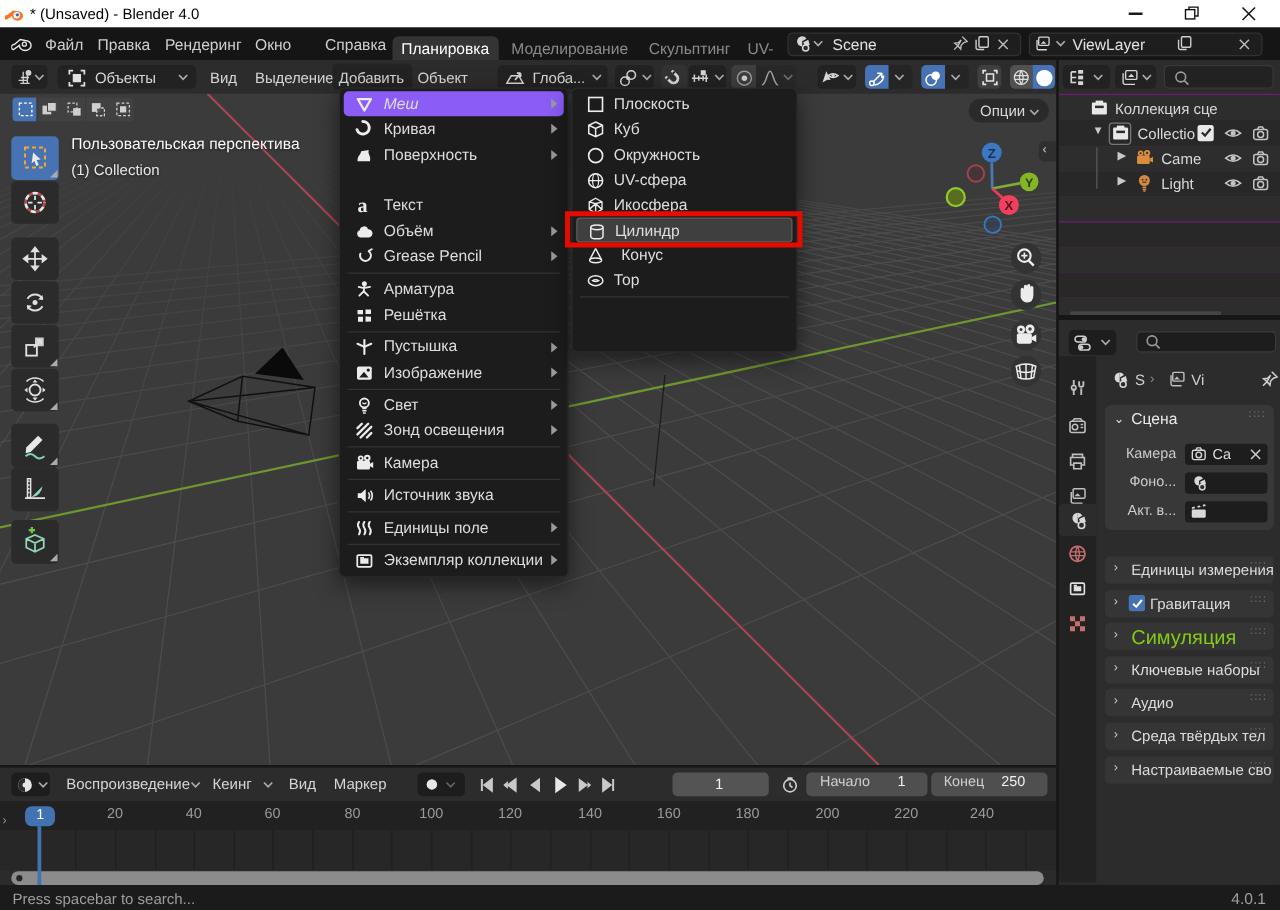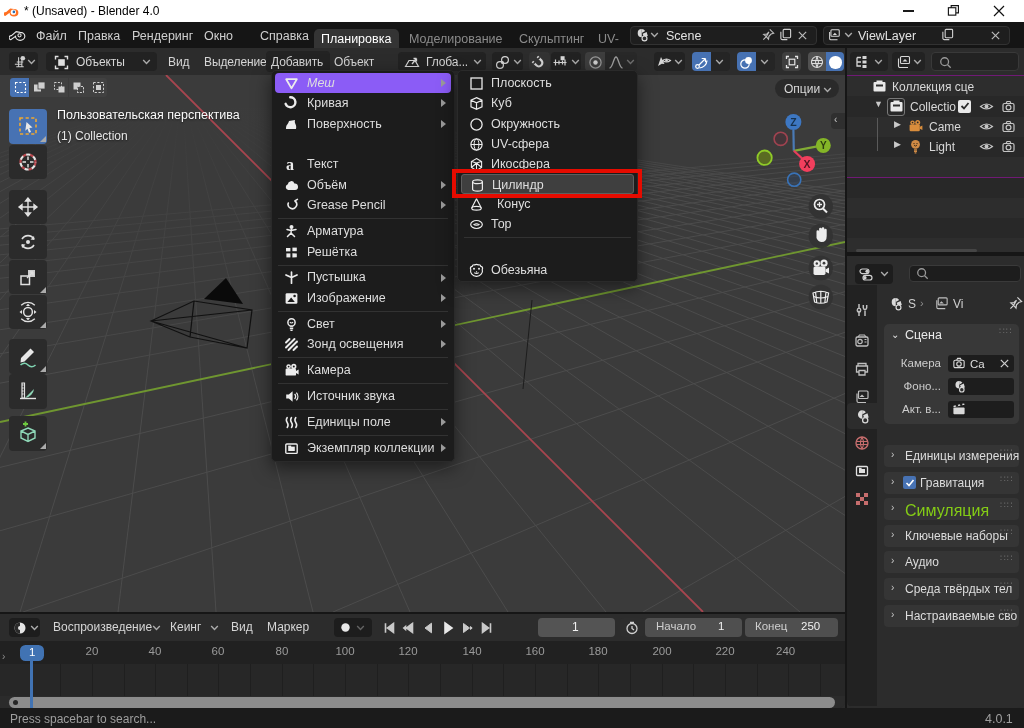--- a/index.html
+++ b/index.html
@@ -691,29 +691,20 @@
       </div>
 <div class="mi" style="top:143.0px;height:20.1px">
         <svg class="ic" style="left:8px" viewBox="0 0 15 15">
           <ellipse cx="7.5" cy="7.5" rx="5.8" ry="4" fill="none" stroke="#ececec" stroke-width="1.2"></ellipse>
           <path d="M4.5 7 a3.2 2 0 0 0 6 0" fill="none" stroke="#ececec" stroke-width="1.1"></path>
           <path d="M5.2 7.7 a2.5 1.5 0 0 1 4.6 0" fill="none" stroke="#ececec" stroke-width="1.1"></path>
         </svg>
         <span class="lbl" style="left:30px">Тор</span>
       </div>
 <div class="msep" style="top:165.9px"></div>
-<div class="mi" style="top:188.7px;height:20.1px">
-        <svg class="ic" style="left:8px" viewBox="0 0 15 15">
-          <path d="M3.2 3.4 A1.9 1.9 0 0 1 5.6 1.9 A4.6 4.6 0 0 1 9.4 1.9 A1.9 1.9 0 0 1 11.8 3.4 A1.8 1.8 0 0 1 13.3 6.2 A5.8 5.8 0 0 1 7.5 13.4 A5.8 5.8 0 0 1 1.7 6.2 A1.8 1.8 0 0 1 3.2 3.4 Z" fill="none" stroke="#ececec" stroke-width="1.2"></path>
-          <circle cx="5" cy="5.8" r="1" fill="#ececec"></circle>
-          <circle cx="10" cy="5.8" r="1" fill="#ececec"></circle>
-          <path d="M5.3 9.6 a2.8 2 0 0 0 4.4 0 M7.5 8.2 v1.2" fill="none" stroke="#ececec" stroke-width="1.1"></path>
-        </svg>
-        <span class="lbl" style="left:30px">Обезьяна</span>
-      </div>
 </div>
 <div class="abs" id="redbox" style="left:452px;top:169px;width:190px;height:29px;border:4px solid #e60b00"></div>
 
 <div class="abs" id="outliner">
 <div class="abs" style="left:0;top:1.0px;width:177px;height:20.3px;background:#2d2d2d"></div>
 <div class="abs" style="left:0;top:21.3px;width:177px;height:20.3px;background:#282828"></div>
 <div class="abs" style="left:0;top:41.6px;width:177px;height:20.3px;background:#2d2d2d"></div>
 <div class="abs" style="left:0;top:61.9px;width:177px;height:20.3px;background:#282828"></div>
 <div class="abs" style="left:0;top:82.2px;width:177px;height:20.3px;background:#2d2d2d"></div>
 <div class="abs" style="left:0;top:102.5px;width:177px;height:20.3px;background:#282828"></div>

